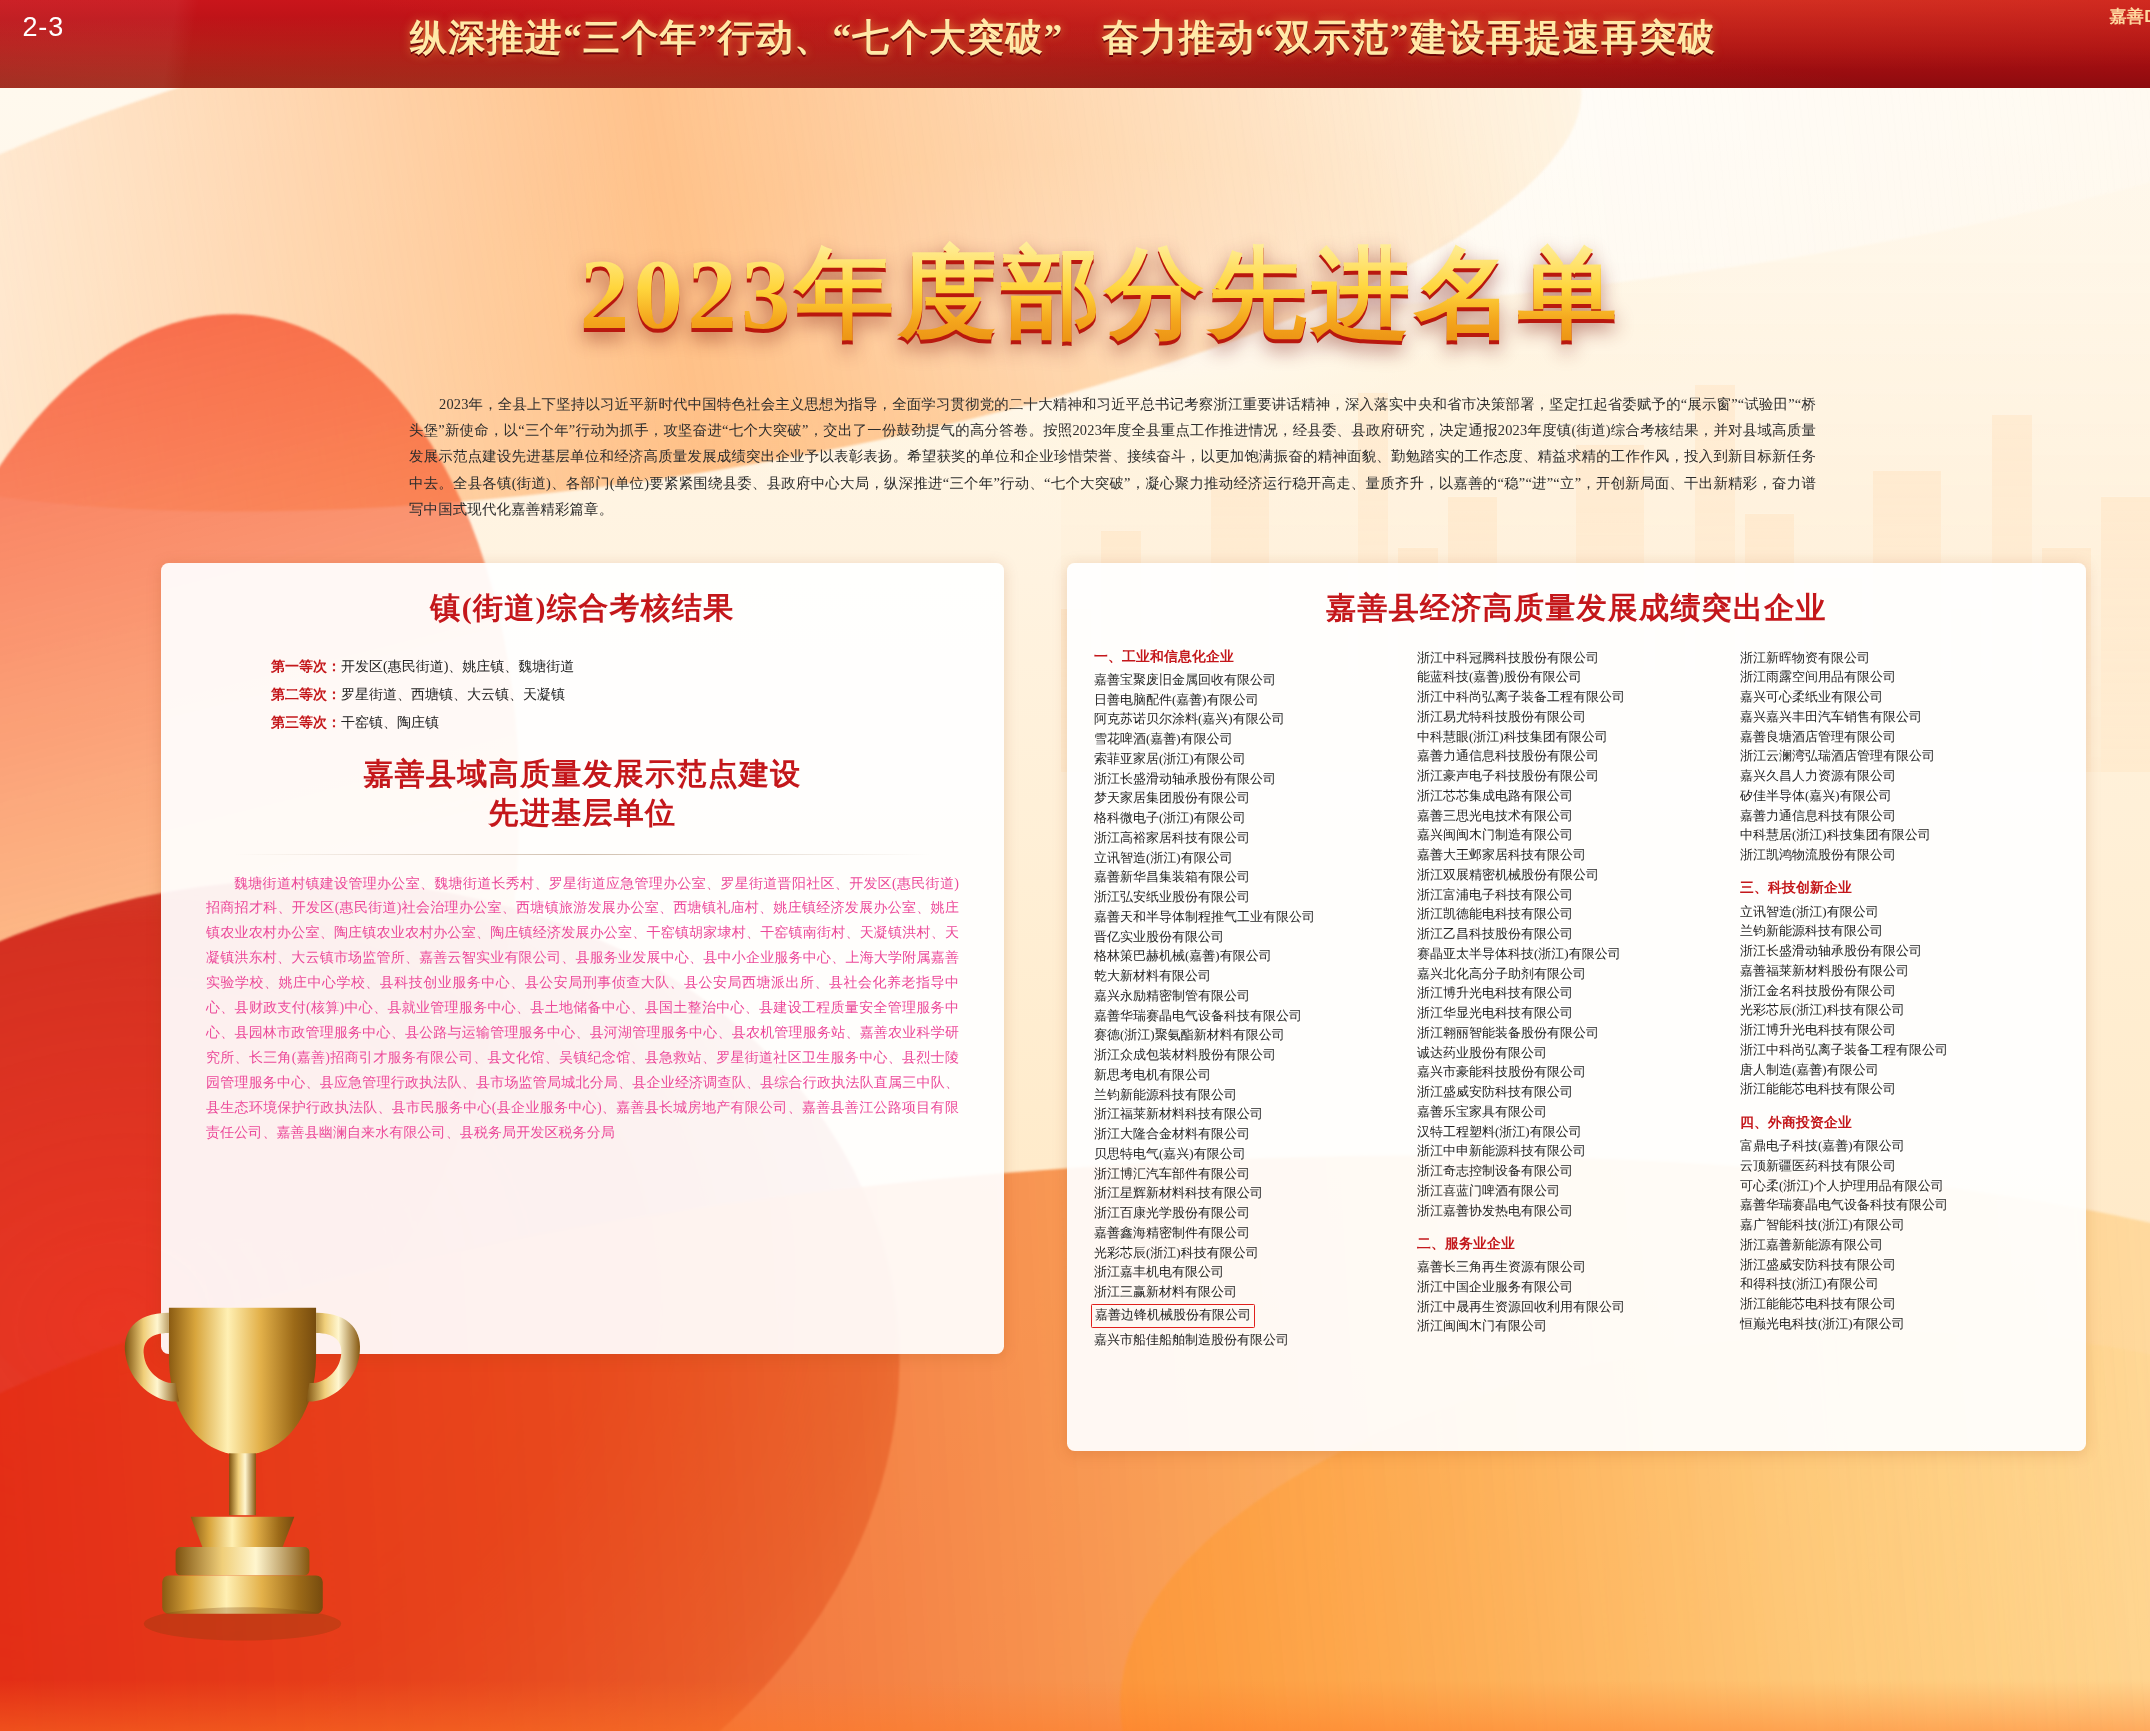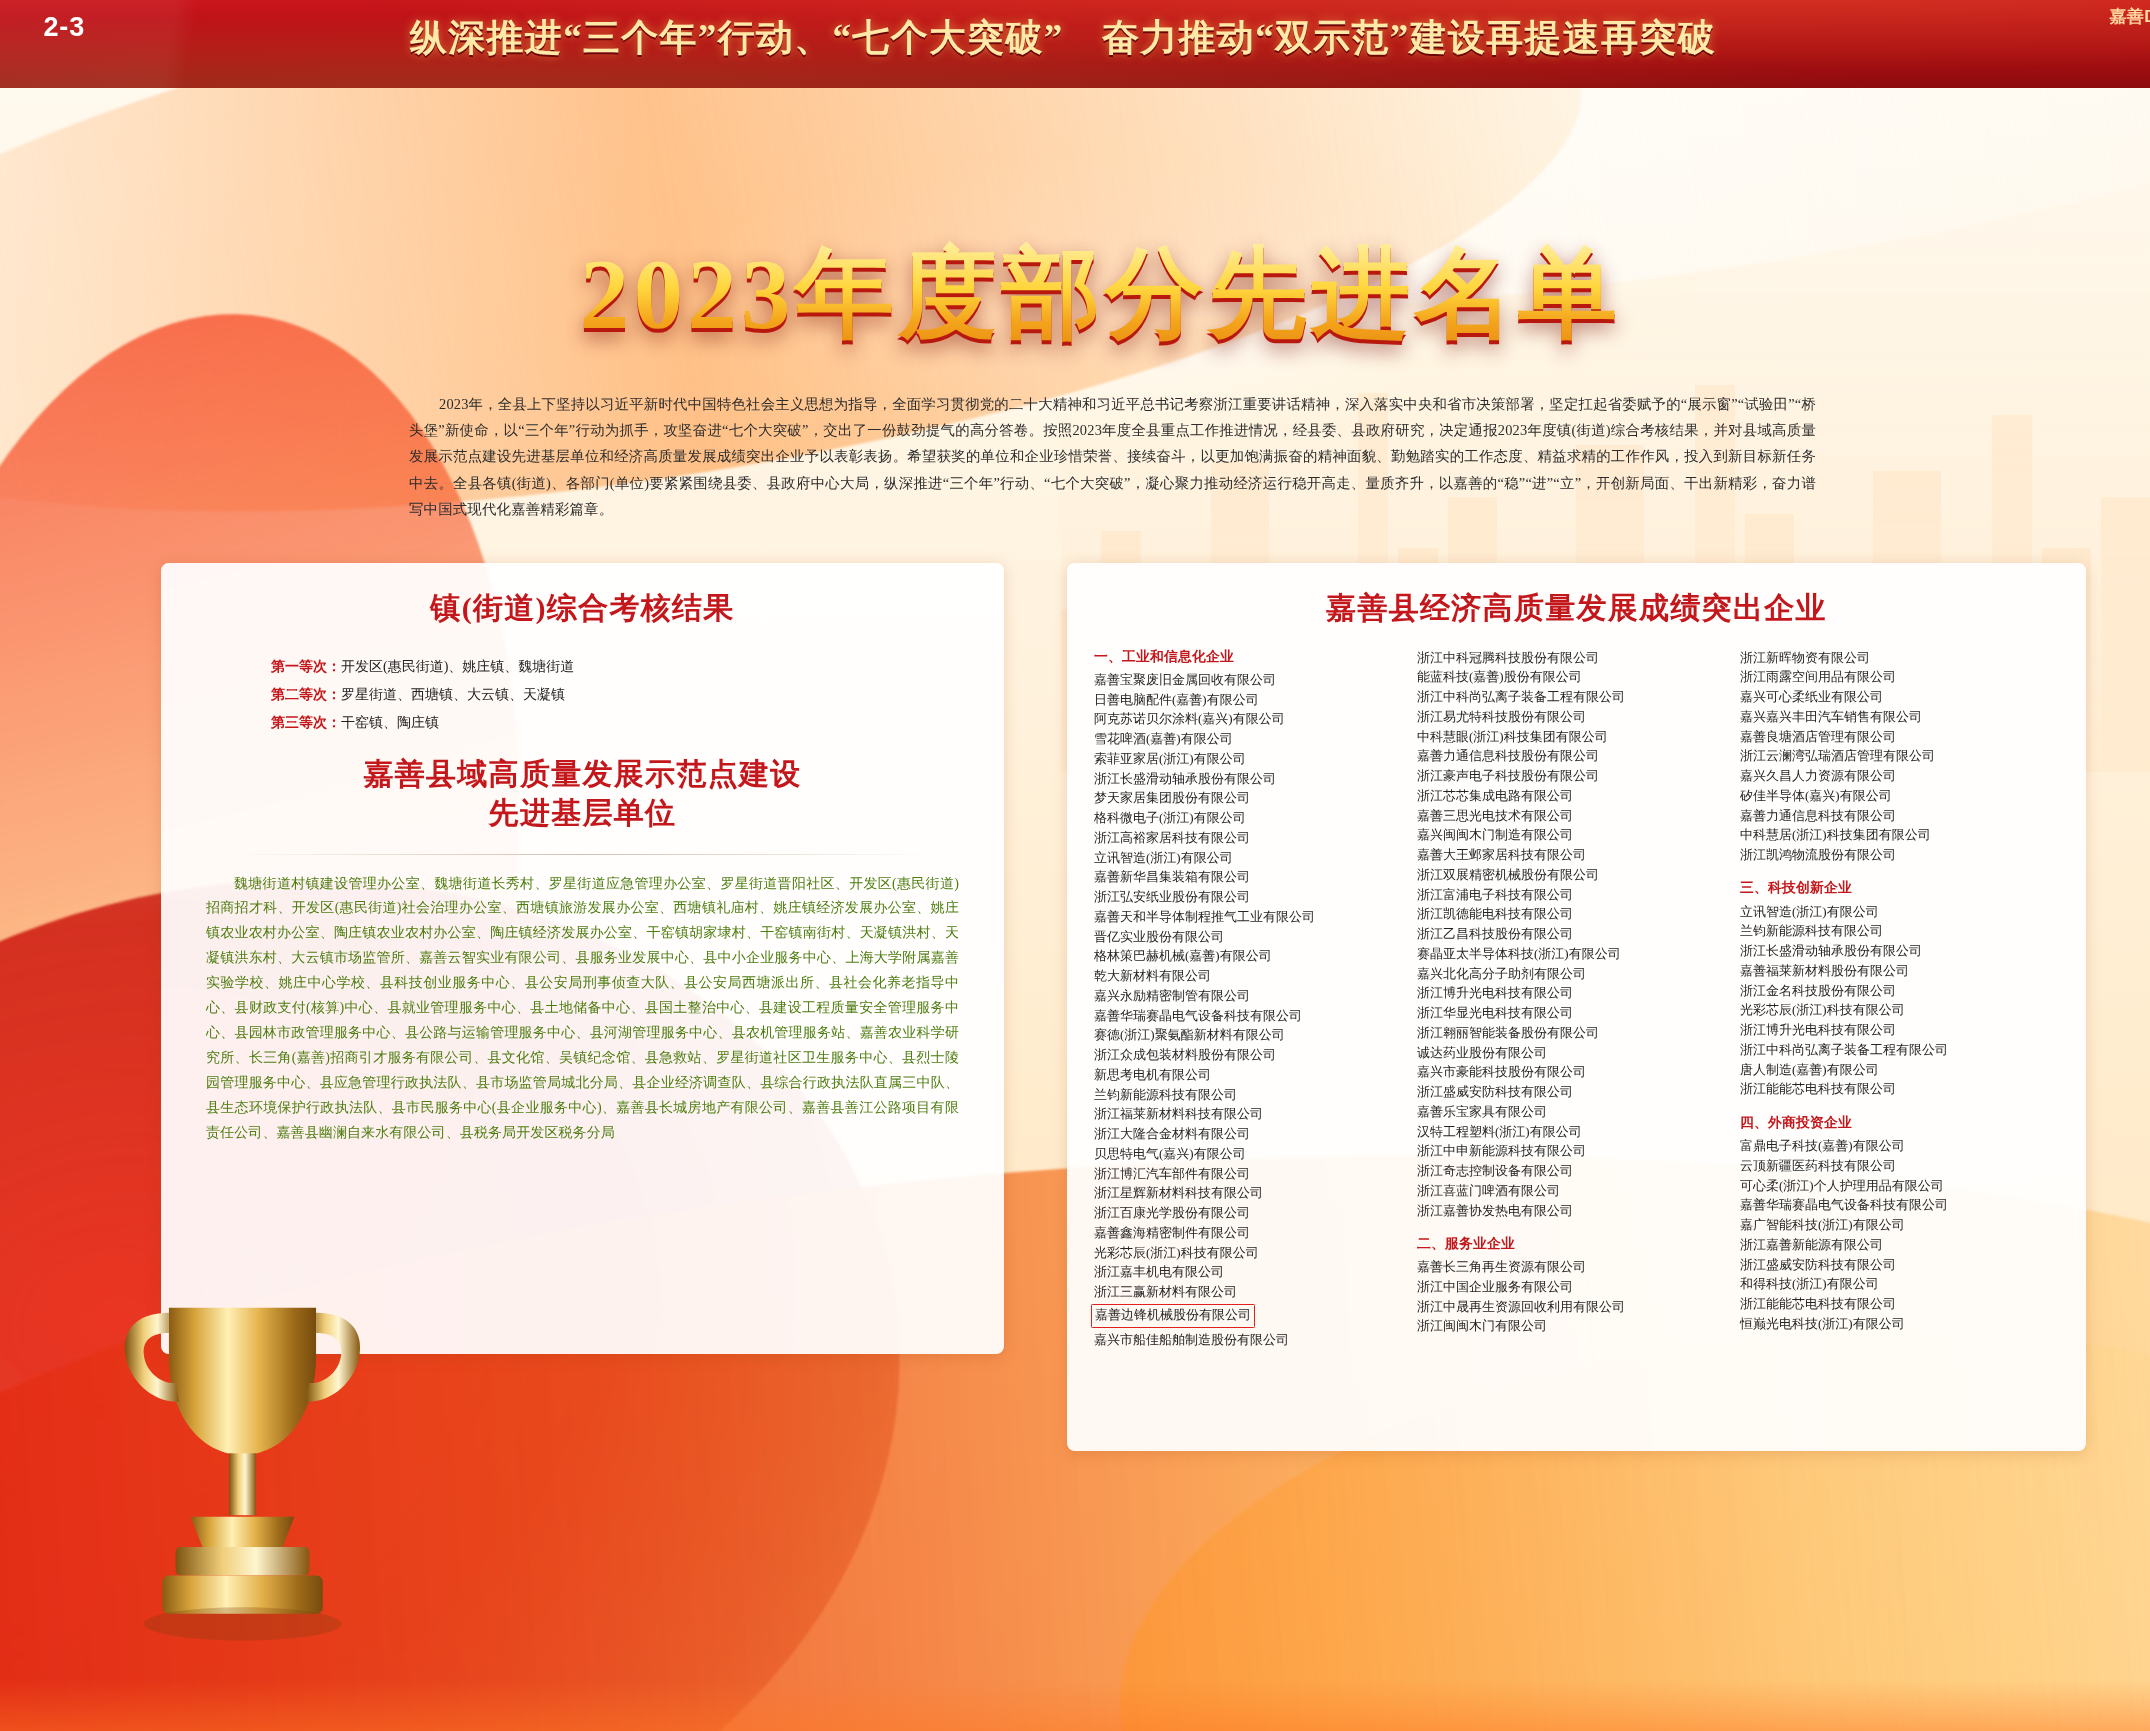--- a/index.html
+++ b/index.html
@@ -31,24 +31,23 @@
     background:
       radial-gradient(ellipse at 20% 120%, rgba(255,200,90,0.22), transparent 60%),
       radial-gradient(ellipse at 78% -30%, rgba(255,160,60,0.25), transparent 60%),
       linear-gradient(100deg, rgba(255,255,255,0.05) 0 8%, transparent 9%);
   }
   .page-number {
     position: absolute;
     left: 22.4px; top: 12px;
     font-size: 27px;
     color: #ffffff;
-    font-weight: bold;
+    font-weight: normal;
     letter-spacing: 0.9px;
     font-family: "Liberation Sans", sans-serif;
-    margin-left: 21px;
   }
   .banner-headline {
     position: absolute;
     left: 181px; top: 13px;
     width: 1764px;
     text-align: center;
     font-size: 37px;
     font-weight: bold;
     color: #ffe9a8;
     letter-spacing: 1.3px;
@@ -233,21 +232,21 @@
 
   .divider {
     margin: 22.4px 73px 0 73px;
     height: 0.9px;
     background: linear-gradient(90deg, rgba(200,170,140,0), rgba(170,140,110,0.55), rgba(200,170,140,0));
   }
 
   .body-text {
     font-size: 14px;
     line-height: 1.78;
-    color: #4d7c0f;
+    color: #ec4899;
     text-align: justify;
     text-indent: 28px;
     letter-spacing: 0.1px;
   }
 
   
   .cols {
     display: flex;
     gap: 4px;
     padding: 20.6px 27px 0 27px;

